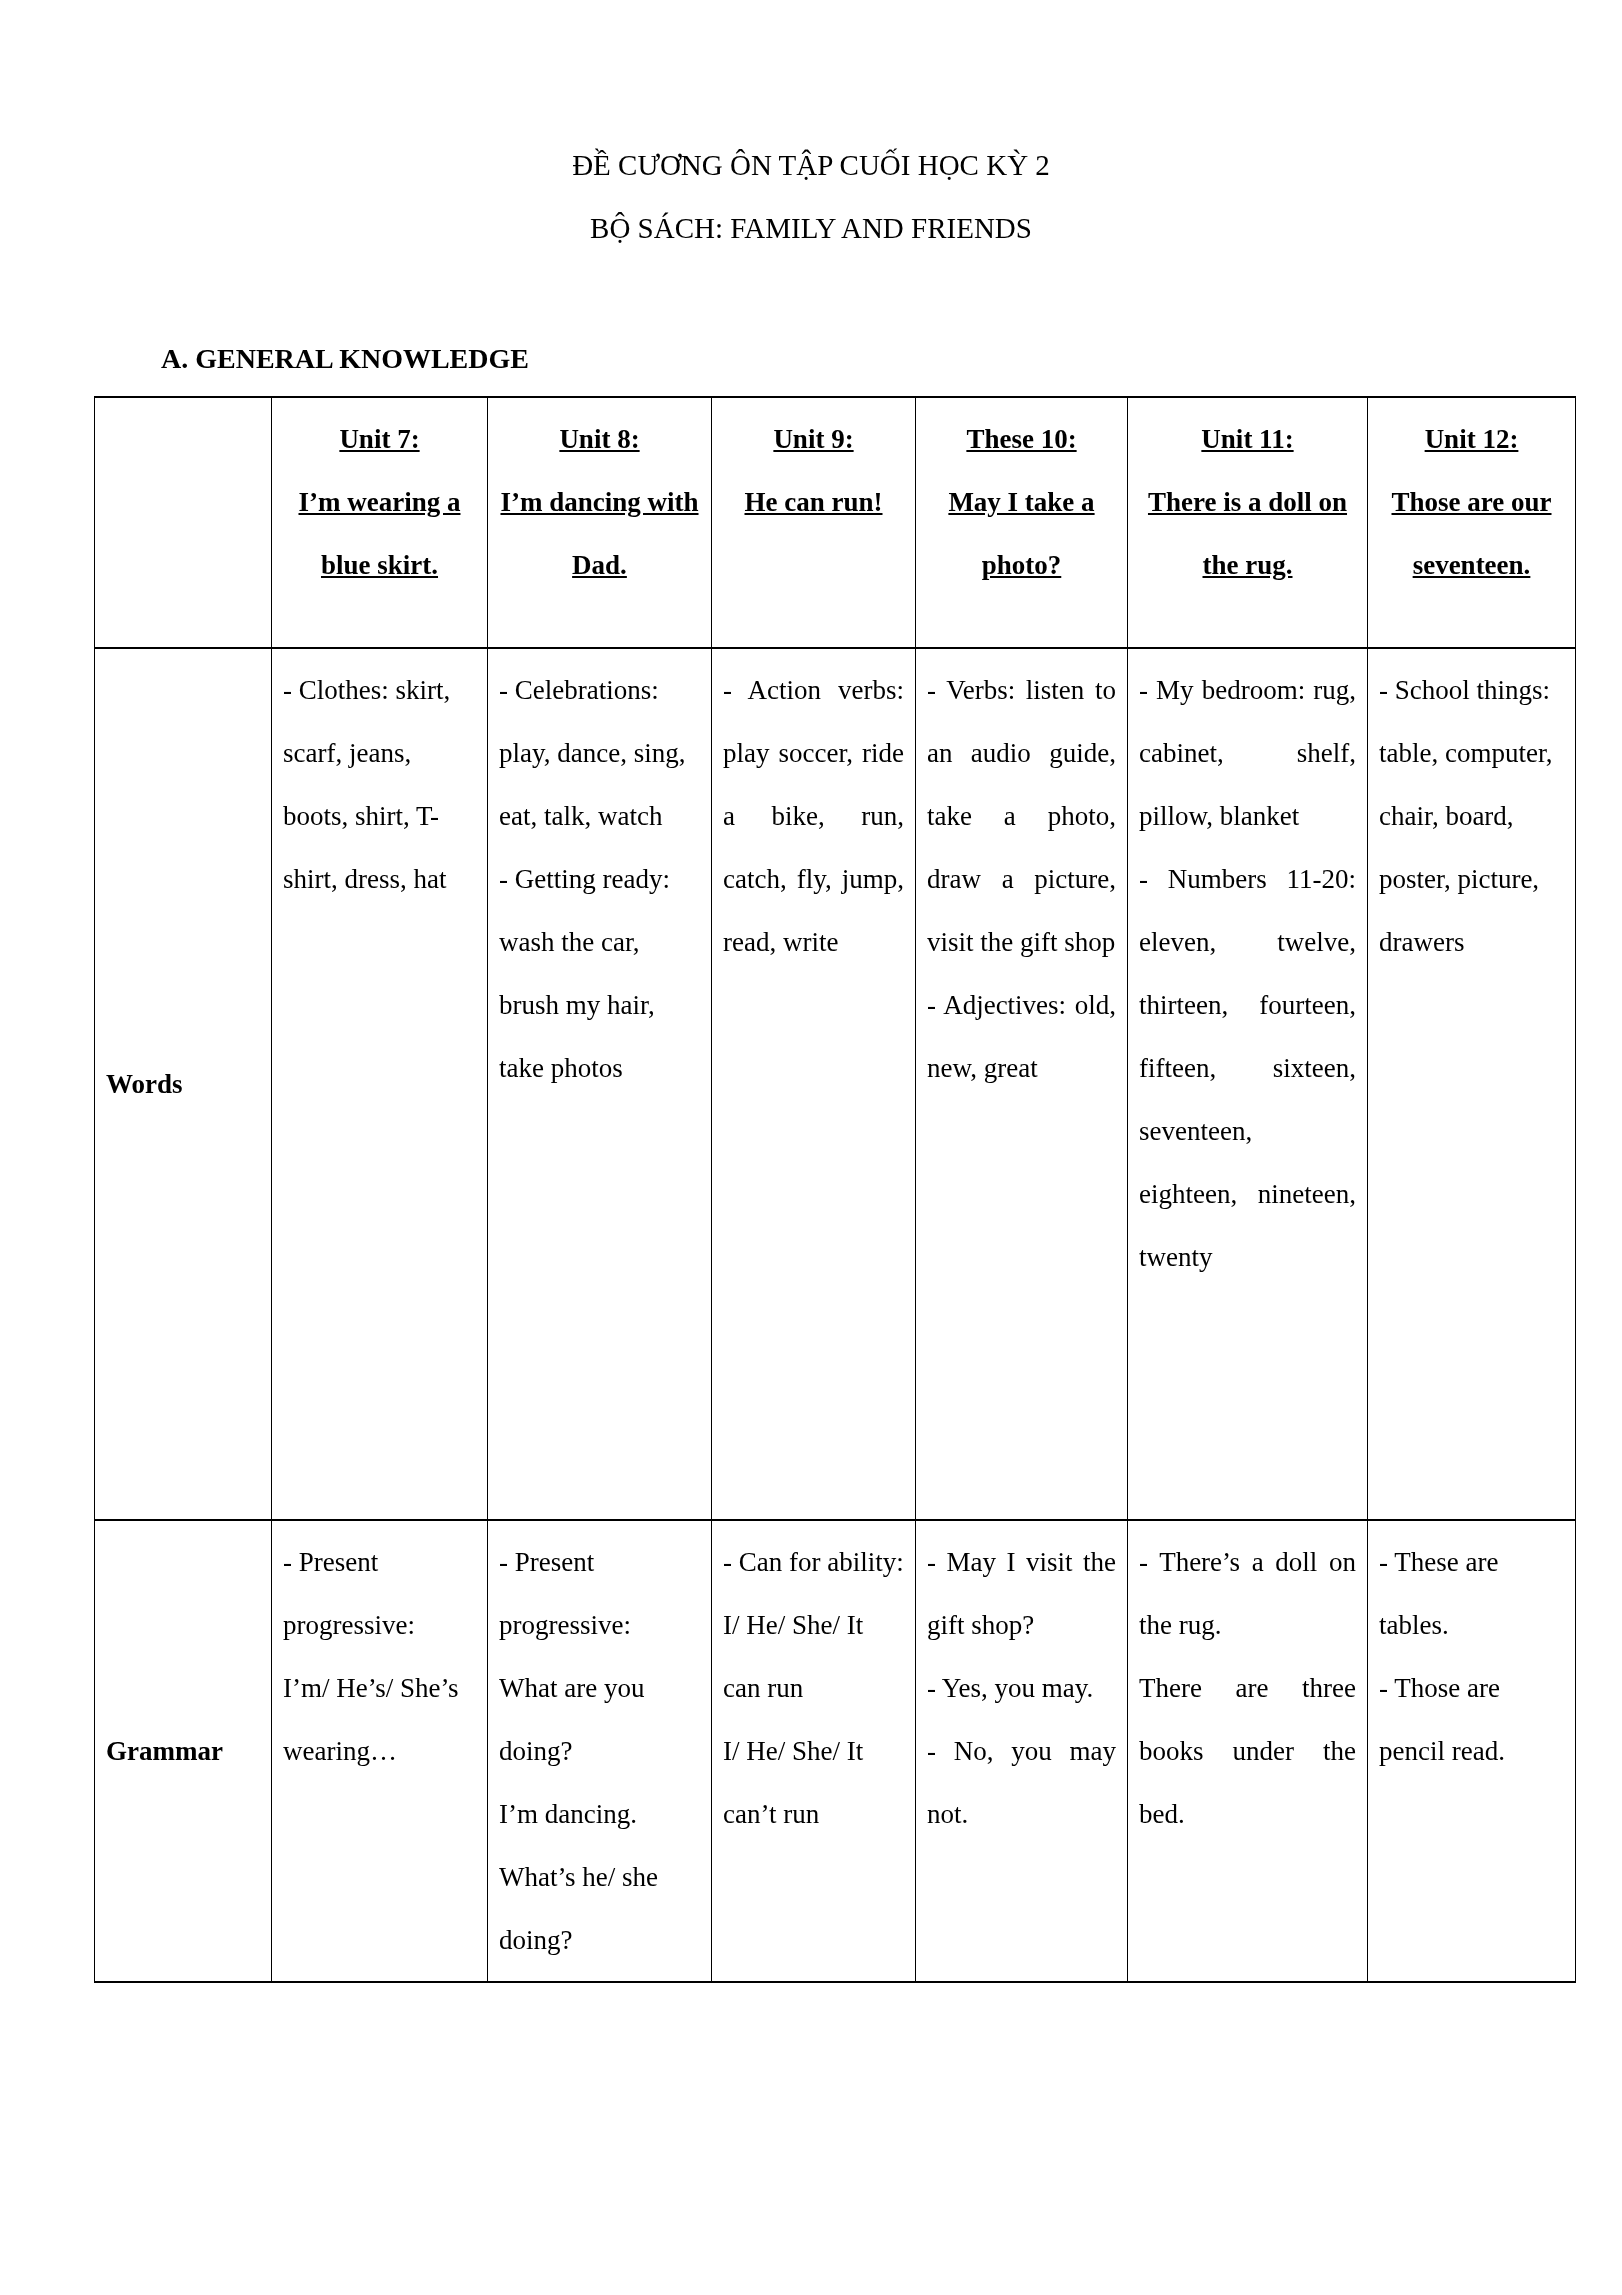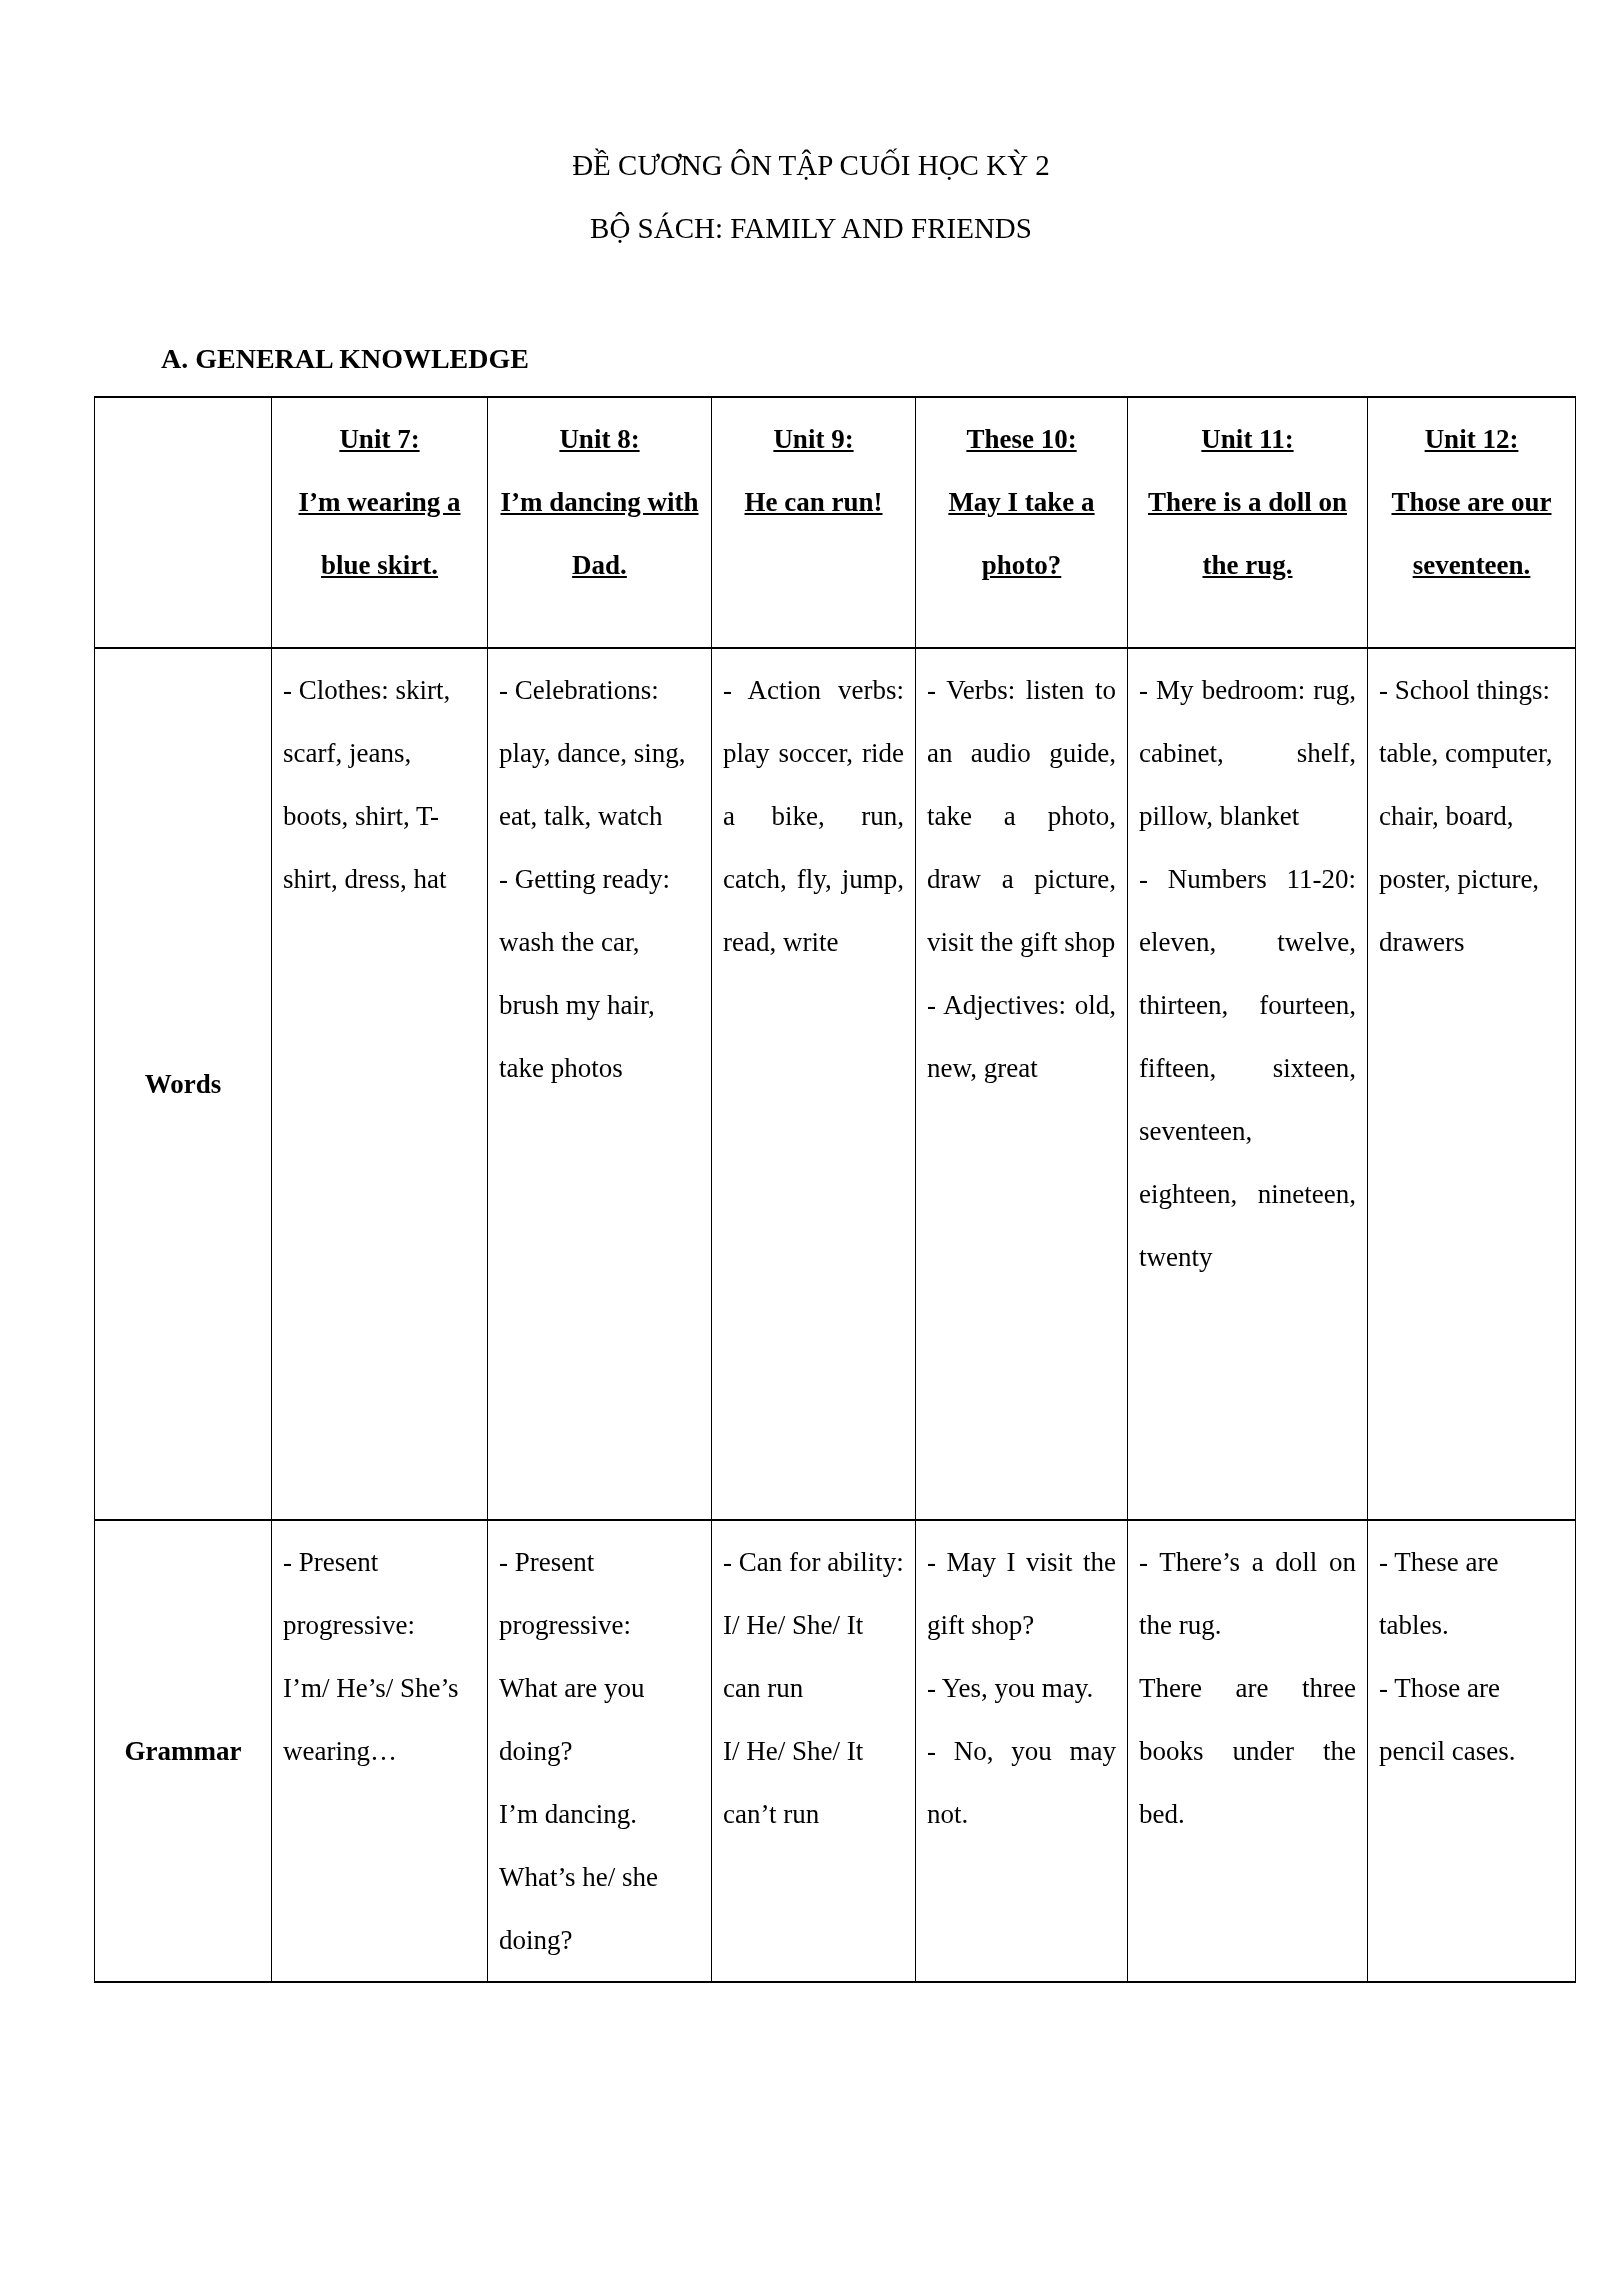--- a/index.html
+++ b/index.html
@@ -41,21 +41,21 @@
     padding: 9.4px 11px;
     font-size: 27px;
     line-height: 63px;
     overflow: hidden;
   }
   tr.header-row { height: 251px; text-decoration: underline; }
   tr.words-row { height: 872px; }
   tr.grammar-row { height: 429px; }
   td.head { text-align: center; font-weight: bold; }
   td.rowlabel {
-    text-align: center;
+    text-align: left;
     vertical-align: middle;
     font-weight: bold;
   }
   td.cell { white-space: pre-line; text-align: left; }
   td.cell.justify { text-align: justify; }
   .unit-label, .unit-title { display: block; }
 </style>
 </head>
 <body>
 
@@ -128,19 +128,19 @@
 What’s he/ she doing?</td>
       <td class="cell">- Can for ability:
 I/ He/ She/ It can run
 I/ He/ She/ It can’t run</td>
       <td class="cell justify">- May I visit the gift shop?
 - Yes, you may.
 - No, you may not.</td>
       <td class="cell justify">- There’s a doll on the rug.
 There are three books under the bed.</td>
       <td class="cell">- These are tables.
-- Those are pencil cases.</td>
+- Those are pencil read.</td>
     </tr>
   </tbody>
     </table>
 
 </div>
 
 
 </body></html>

